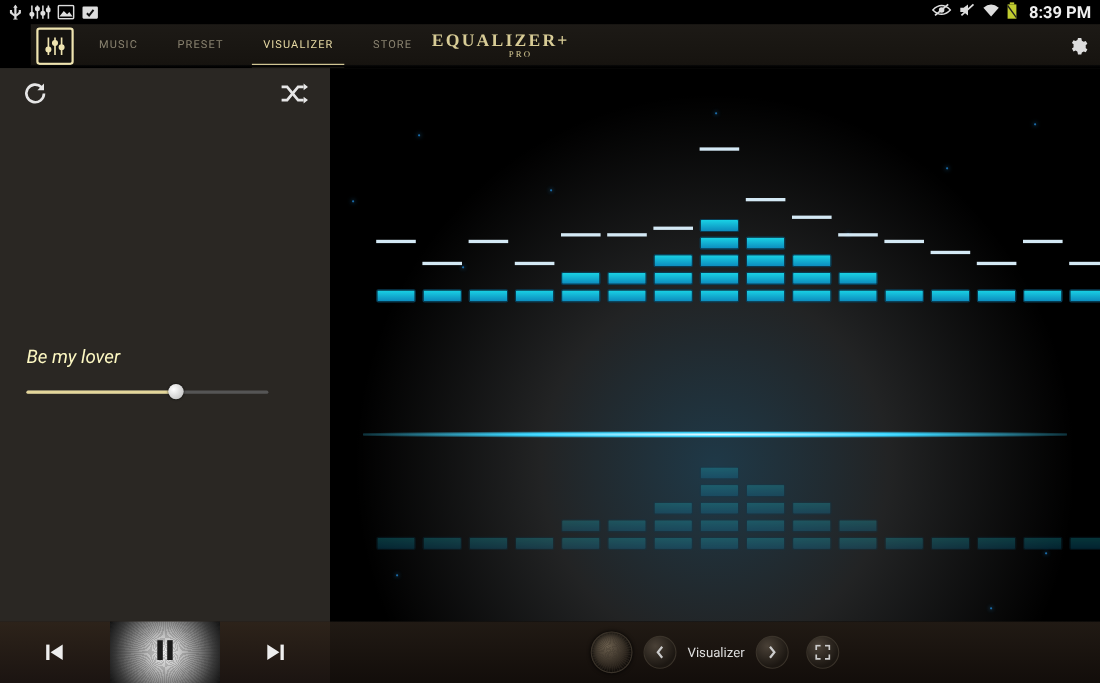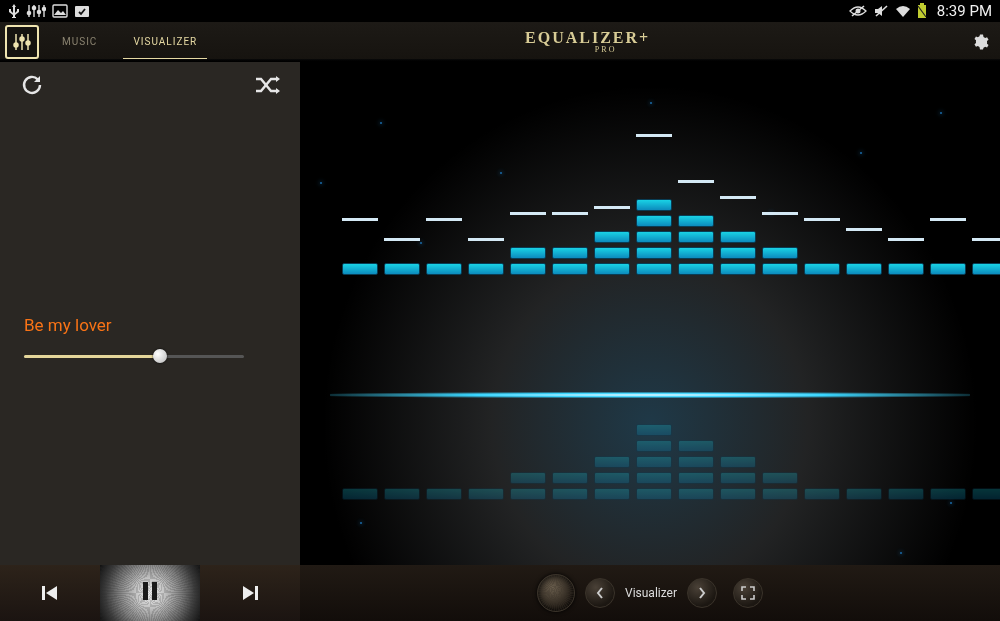--- a/index.html
+++ b/index.html
@@ -2,45 +2,45 @@
 <html><head>
 <meta charset="utf-8">
 <style>
   * { box-sizing: border-box; margin: 0; padding: 0; }
   html, body { width: 1000px; height: 621px; overflow: hidden; font-family: -apple-system, "Segoe UI", Roboto, Arial, sans-serif; background: #000; color: #ccc; }
   .root { width: 1000px; height: 621px; display: flex; flex-direction: column; background: #000; }
 
   
   .status-bar { height: 22px; background: #000; display: flex; align-items: center; padding: 0 8px; color: #e6e6e6; }
   .status-left { display: flex; gap: 6px; align-items: center; }
-  .status-right { margin-left: auto; display: flex; gap: 6px; align-items: center; }
+  .status-right { margin-left: auto; display: flex; gap: 6px; align-items: flex-start; font-weight: bold; }
   .status-bar svg { display: block; }
   .clock { font-size: 15px; margin-left: 4px; color:#f0f0f0; }
 
   
-  .toolbar { height: 40px; background: linear-gradient(#1d1a16,#16130f); display: flex; align-items: stretch; border-bottom: 1px solid #000; position: relative; }
+  .toolbar { height: 40px; background: linear-gradient(#1d1a16,#16130f); display: flex; align-items: stretch; border-bottom: 1px solid #000; position: relative; margin-left: 28px; }
   .toolbar::after { content:""; position:absolute; left:0; right:0; bottom:0; height:2px; background: linear-gradient(#0a0a0a,#000); }
   .app-icon-box { width: 44px; height: 40px; display:flex;align-items:center;justify-content:center; }
   .app-icon-inner { width:34px; height:34px; border:2px solid #efe4b0; border-radius:3px; display:flex;align-items:center;justify-content:center; background:#151310; }
   .tabs { display:flex; align-items:stretch; }
   .tab { padding: 0 18px; font-size: 10px; letter-spacing: 1px; color: #8a8370; display:flex;align-items:center; cursor:pointer; position:relative; }
   .tab.active { color: #e6d9a3; }
   .tab.active::after { content:""; position:absolute; left:8px; right:8px; bottom:0; height:3px; background:#e6d9a3; }
-  .logo { flex:1; display:flex;align-items:center;justify-content:center; color:#d8cc96; font-family: "Times New Roman", serif; }
+  .logo { flex:1; display:flex;align-items:center;justify-content:flex-start; color:#d8cc96; font-family: "Times New Roman", serif; }
   .logo-main { font-size: 16px; letter-spacing: 2px; font-weight:600;}
   .logo-sub { font-size:8px;letter-spacing:2px;margin-top:-2px;margin-left:36px;}
   .gear-slot { width:40px; display:flex;align-items:center;justify-content:center;color:#ddd;cursor:pointer;}
 
   
   .main { flex:1; display:flex; min-height:0; background: #2a2723; }
   .sidebar { width: 300px; background: #2a2723; display:flex; flex-direction:column; position:relative; }
   .side-top { height: 50px; display:flex;align-items:center; padding:0 20px; color:#e6e6e6;}
   .side-top .rspace { margin-left:auto; }
   .side-body { flex:1; padding: 0 24px; display:flex; flex-direction:column; justify-content:center; }
-  .track-title { color:#f97316; font-size:17px; margin-bottom:14px; }
+  .track-title { color:#fef9c3; font-size:17px; margin-bottom:14px;font-style:italic; }
   .artist { color:#e4d69a; font-size:17px; margin-bottom:22px; }
   .seekbar { width:220px; position:relative; height:14px; cursor:pointer;}
   .seek-track { position:absolute; top:6px; left:0; right:0; height:3px; background:#555; border-radius:2px;}
   .seek-fill { position:absolute; top:6px; left:0; height:3px; background:#e4d69a; border-radius:2px;}
   .seek-thumb { position:absolute; top:0; width:14px; height:14px; border-radius:50%; background: radial-gradient(circle at 35% 35%, #fff, #b7b7b7); box-shadow:0 0 2px #000; }
   .time-row { width:220px; display:flex; justify-content:space-between; margin-top:18px; font-size:14px; color:#c6bb8a;}
   .controls-row {background:linear-gradient(#2d231a,#1b1411); display:flex; align-items:stretch;}
   .ctrl-btn { width:100px; display:flex;align-items:center;justify-content:center;color:#eee;cursor:pointer; }
   .ctrl-btn-pause { width:100px; display:flex;align-items:center;justify-content:center;cursor:pointer; background: radial-gradient(circle at 50% 50%, #efefef 0%, #c4c4c4 25%, #7a7a7a 55%, #3b3b3b 78%, #111 100%); position:relative;}
   .ctrl-btn-pause .bars { position:relative; z-index:2;}
@@ -144,21 +144,23 @@
               <line x1="11" y1="3" x2="11" y2="19"></line>
               <circle cx="11" cy="8" r="2" fill="#efe4b0"></circle>
               <line x1="17" y1="3" x2="17" y2="19"></line>
               <circle cx="17" cy="12" r="2" fill="#efe4b0"></circle>
             </g>
           </svg>
       </div>
     </div>
     <div class="tabs">
       <div class="tab">MUSIC</div>
+      <div class="tab">PRESET</div>
       <div class="tab active">VISUALIZER</div>
+      <div class="tab">STORE</div>
     </div>
     <div class="logo">
       <div style="text-align:center;">
         <div class="logo-main">EQUALIZER+</div>
         <div class="logo-sub">PRO</div>
       </div>
     </div>
     <div class="gear-slot">
       <svg width="18" height="18" viewBox="0 0 24 24">
           <path fill="#ddd" d="M12 8a4 4 0 1 0 0 8 4 4 0 0 0 0-8zm9.4 4a7.7 7.7 0 0 0-.1-1.3l2.1-1.6-2-3.4-2.5 1a7.6 7.6 0 0 0-2.2-1.3L16 2h-4l-.7 2.4a7.6 7.6 0 0 0-2.2 1.3l-2.5-1-2 3.4 2.1 1.6A7.7 7.7 0 0 0 6.6 12c0 .4 0 .9.1 1.3l-2.1 1.6 2 3.4 2.5-1c.7.5 1.4 1 2.2 1.3L12 22h4l.7-2.4c.8-.3 1.5-.8 2.2-1.3l2.5 1 2-3.4-2.1-1.6c.1-.4.1-.9.1-1.3z"></path>

